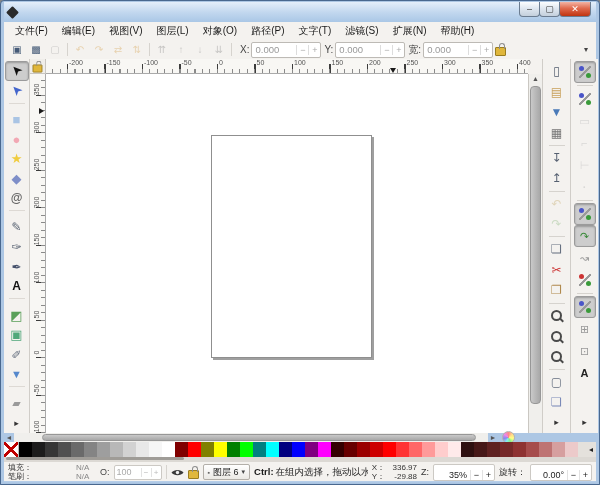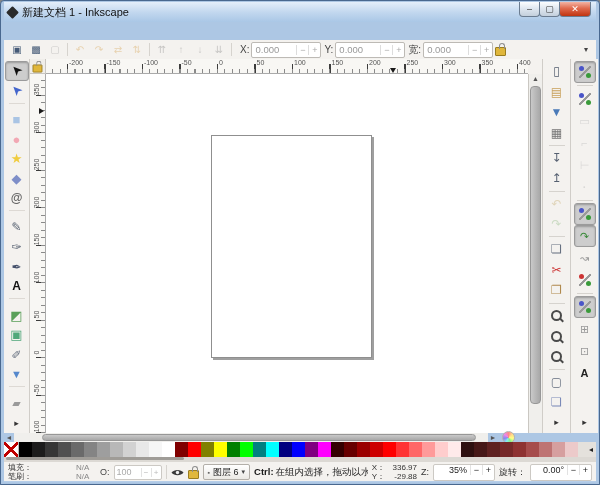--- a/index.html
+++ b/index.html
@@ -129,46 +129,57 @@
   .eyeicon{display:flex;}
   .layerbtn{display:flex;align-items:center;gap:3px;height:14px;padding:0 4px;
     border:1px solid #b3afa9;border-radius:2px;background:linear-gradient(#fff,#ebe9e5);font-size:9px;}
   .layerbtn .ddarrow{font-size:7px;color:#444;}
   .lmini{font-size:7px;color:#666;}
   .hint{flex:1;min-width:0;white-space:nowrap;overflow:hidden;font-size:9.5px;color:#1a1a1a;}
   .hint b{margin-right:2px;}
   .xy{display:flex;flex-direction:column;justify-content:center;font-size:8px;line-height:9px;color:#333;}
   .xy .xyval{display:inline-block;width:32px;text-align:right;}
   .zlabel,.rlabel{font-size:9px;color:#333;white-space:nowrap;}
-  .zspin{display:flex;align-items:flex-start;height:15px;background:#fff;border:1px solid #ccc9c4;border-radius:2px;}
+  .zspin{display:flex;align-items:flex-end;height:15px;background:#fff;border:1px solid #ccc9c4;border-radius:2px;}
   .zspin .spval{width:30px;text-align:right;padding:0 3px;font-size:9px;}
   .zspin .spbtn{width:11px;text-align:center;font-size:9px;border-left:1px solid #e2e2e2;}
   .bottomchrome{top:480px;height:4px;left:0;right:0;background:linear-gradient(#b9d0ea,#9fbddd);}
 </style>
 </head>
 <body>
 
 <div id="win">
 
   <div class="row titlebar">
     <span class="appicon"></span>
-    <span class="title">新建文档 1 - Inkscape</span>
     <div class="winbtns">
       <div class="wbtn">
           <span>–</span>
         </div>
       <div class="wbtn">
           <span>▢</span>
         </div>
       <div class="wbtn close">
           <span>✕</span>
         </div>
     </div>
   </div>
 
+  <div class="row menubar">
+      <span class="menuitem">文件(F)</span>
+      <span class="menuitem">编辑(E)</span>
+      <span class="menuitem">视图(V)</span>
+      <span class="menuitem">图层(L)</span>
+      <span class="menuitem">对象(O)</span>
+      <span class="menuitem">路径(P)</span>
+      <span class="menuitem">文字(T)</span>
+      <span class="menuitem">滤镜(S)</span>
+      <span class="menuitem">扩展(N)</span>
+      <span class="menuitem">帮助(H)</span>
+    </div>
 
   <div class="row toolbar">
     <div class="tcicons">
         <div class="ibtn">
           <span class="g" style="color: rgb(69, 90, 119);">▣</span>
         </div>
         <div class="ibtn">
           <span class="g" style="color: rgb(69, 90, 119);">▩</span>
         </div>
         <div class="ibtn disabled">

